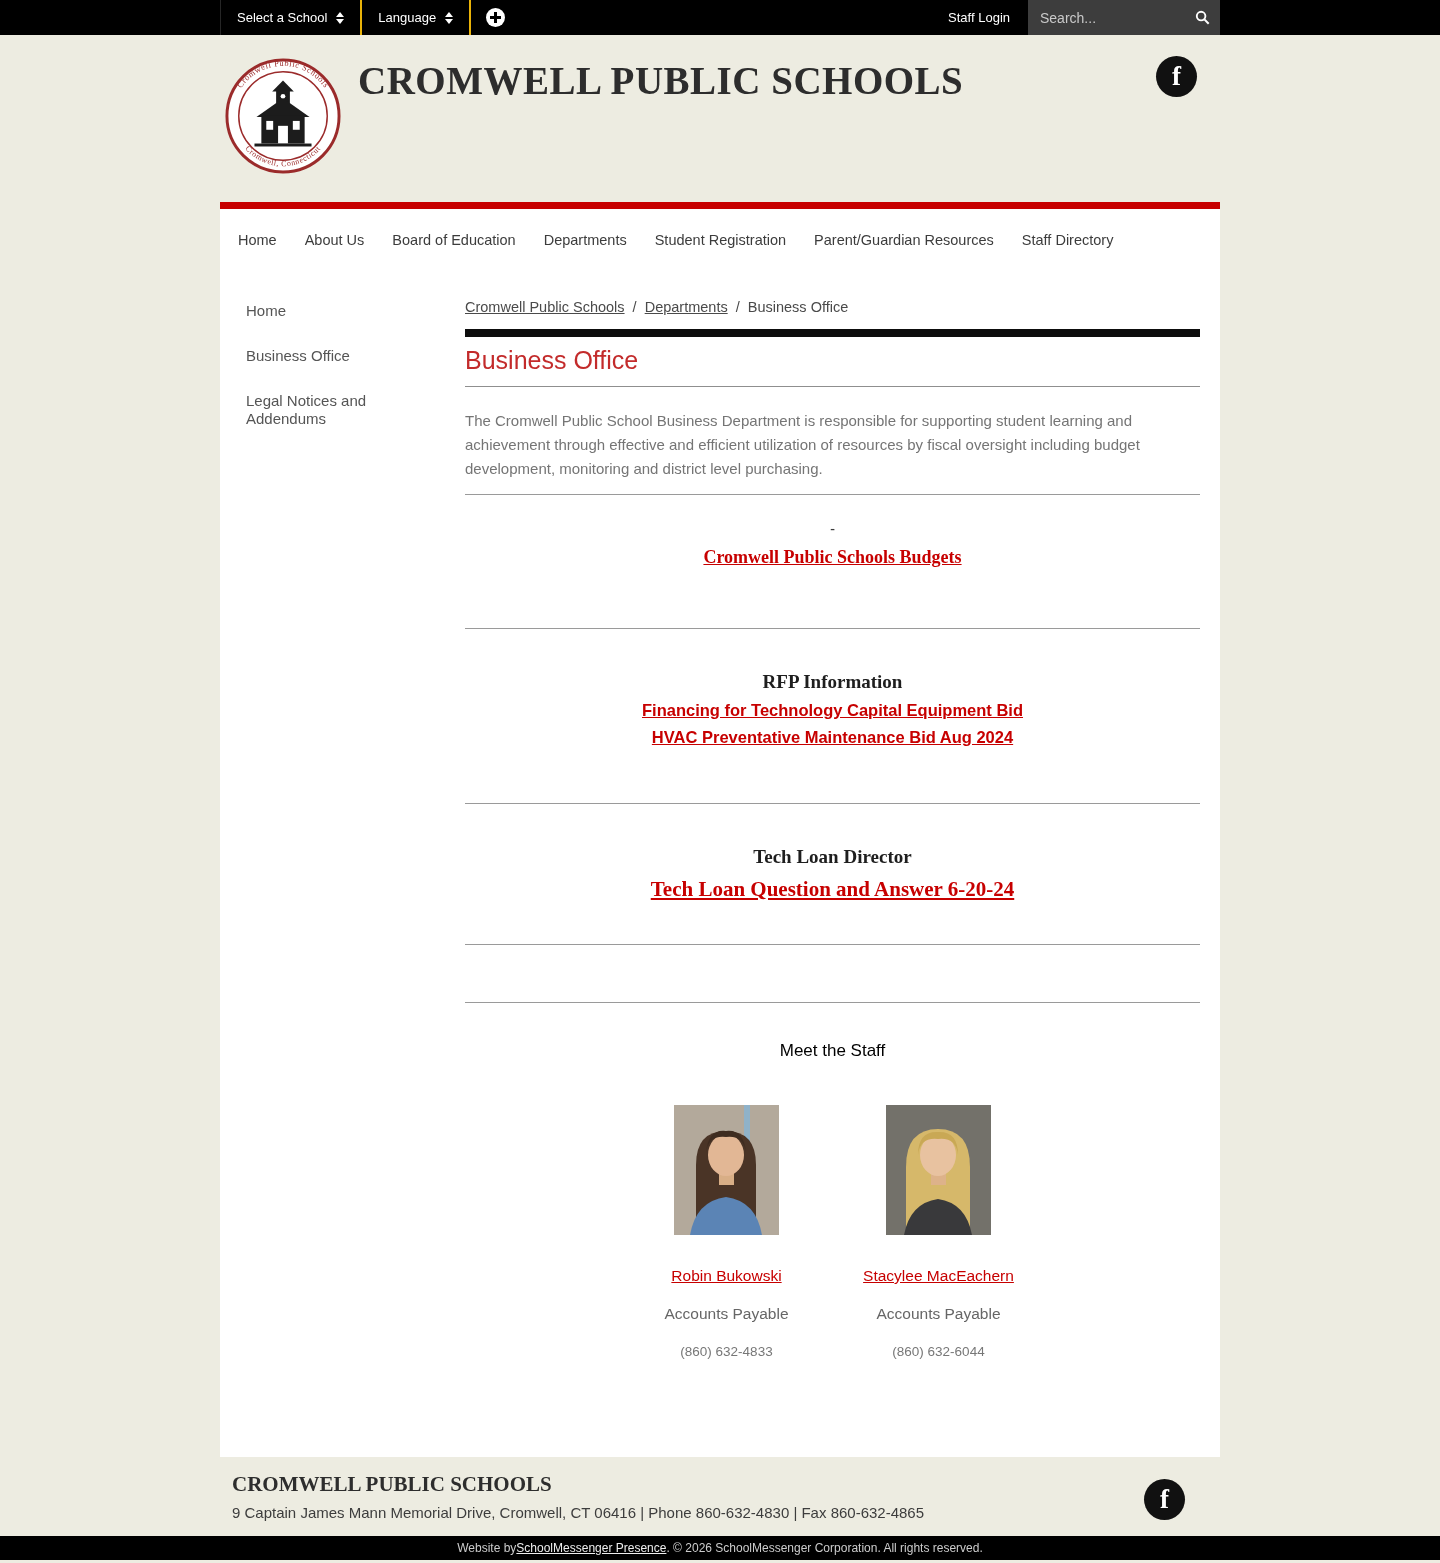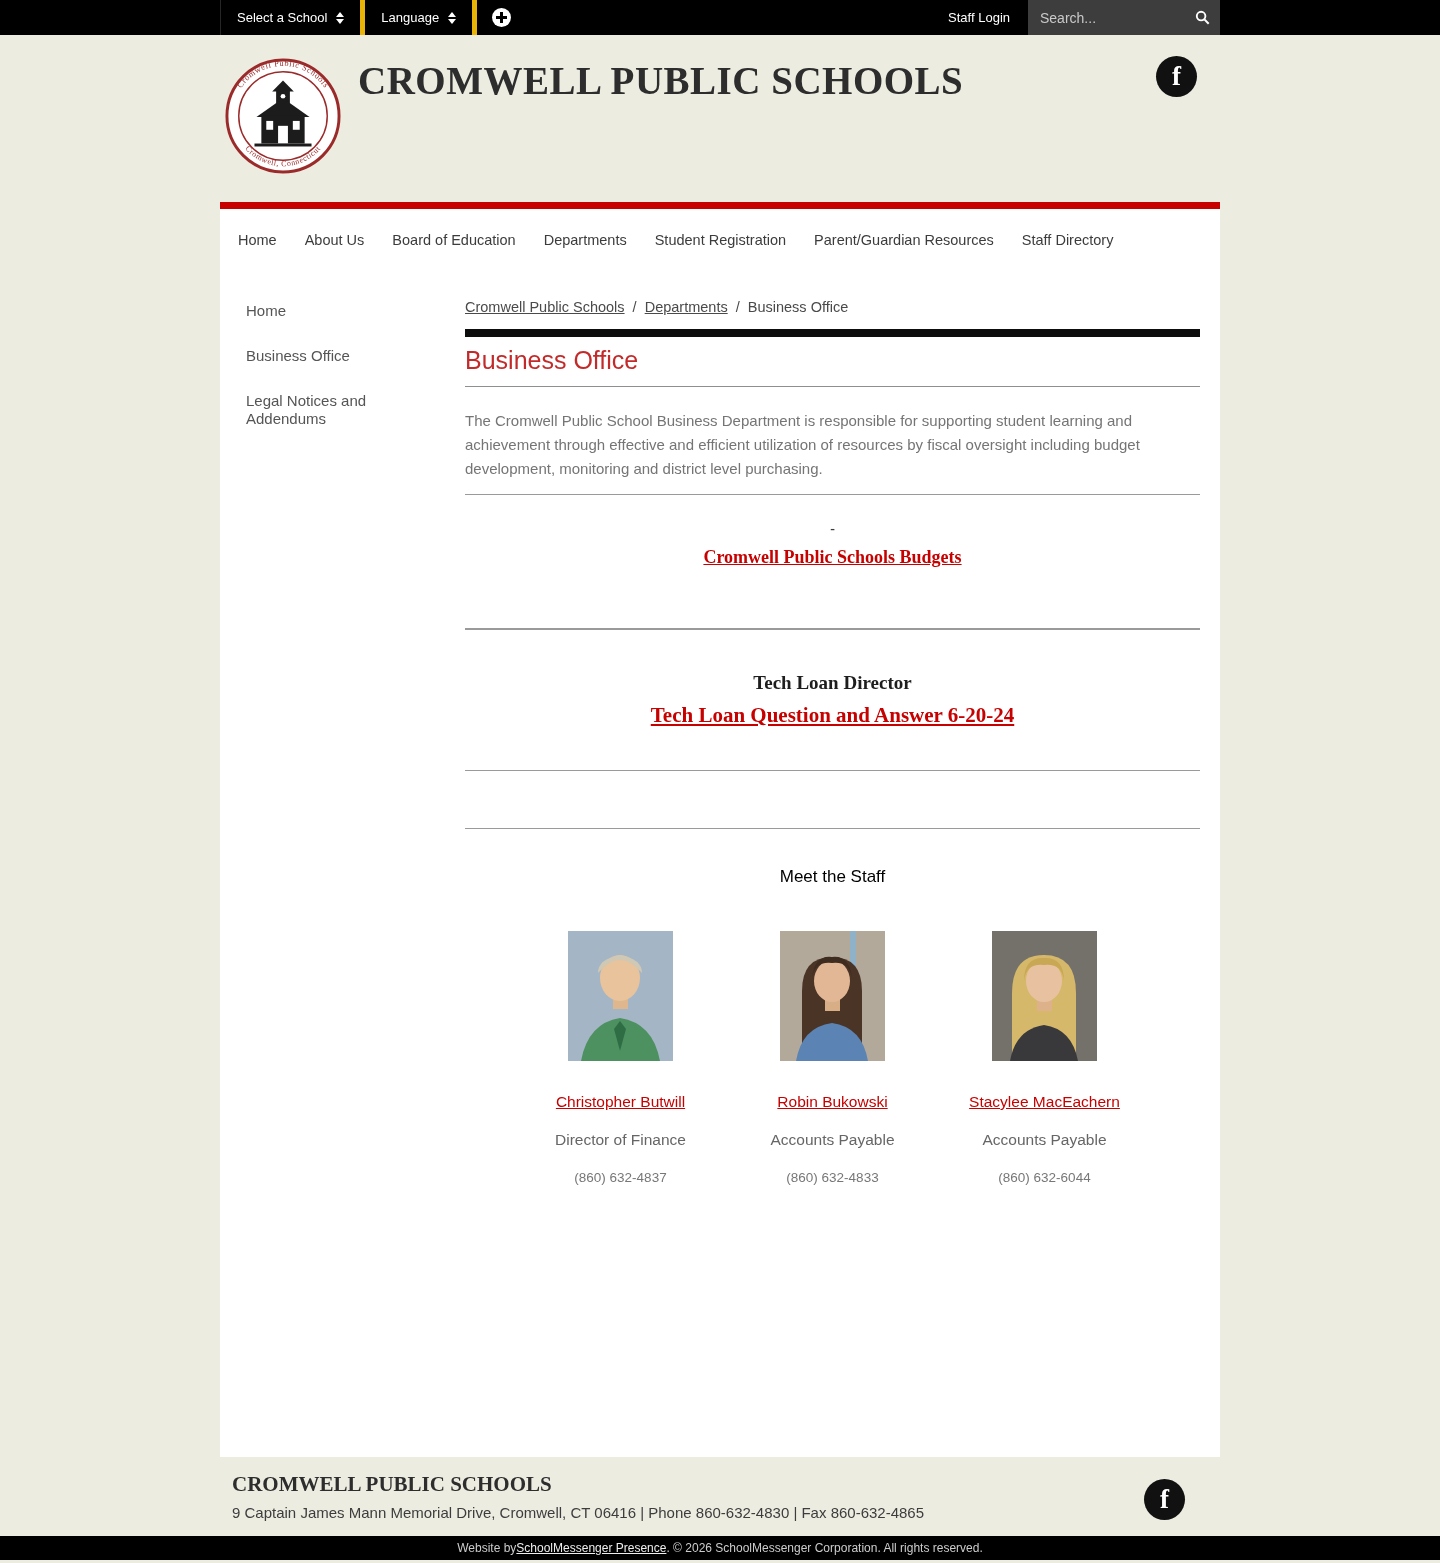--- a/index.html
+++ b/index.html
@@ -2,21 +2,21 @@
 <html><head>
 <meta charset="utf-8">
 <style>
   * { margin:0; padding:0; box-sizing:border-box; }
   body { background:#d8d7cc; font-family:"Liberation Sans", sans-serif; }
   .page { width:1440px; min-height:1563px; background:#edece1; margin:0 auto; position:relative; }
 
   
   .topbar { height:35px; background:#000; display:flex; align-items:stretch; color:#fff; font-size:13px; }
   .tb-left { display:flex; margin-left:220px; }
-  .tb-item { display:flex; align-items:center; padding:0 16px; border-right:5px solid #eab308; cursor:pointer; }
+  .tb-item { display:flex; align-items:center; padding:0 16px; border-right:2px solid #eab308; cursor:pointer; }
   .tb-item:first-child { border-left:1px solid #262626; }
   .sort-arrows { display:inline-flex; flex-direction:column; align-items:center; margin-left:9px; }
   .arr-up { width:0; height:0; border-left:4px solid transparent; border-right:4px solid transparent; border-bottom:5px solid #fff; margin-bottom:2px; }
   .arr-down { width:0; height:0; border-left:4px solid transparent; border-right:4px solid transparent; border-top:5px solid #fff; }
   .tb-plus { display:flex; align-items:center; padding:0 15px; cursor:pointer; }
   .plus-circle { width:19px; height:19px; background:#fff; border-radius:50%; position:relative; }
   .plus-circle::before { content:""; position:absolute; left:4px; right:4px; top:8px; height:3px; background:#000; }
   .plus-circle::after  { content:""; position:absolute; top:4px; bottom:4px; left:8px; width:3px; background:#000; }
   .tb-right { margin-left:auto; display:flex; align-items:stretch; margin-right:220px; }
   .staff-login { display:flex; align-items:center; padding:0 18px; color:#fff; cursor:pointer; text-decoration:none; }
@@ -193,48 +193,40 @@
 
       <hr class="rule">
 
       <div class="center">
         <div class="dash-line">-</div>
         <a class="budget-link">Cromwell Public Schools Budgets</a>
       </div>
 
       <hr class="rule">
 
+      <div class="center">
+        <div class="section-heading">RFP Information</div>
+        <a class="rfp-link">Financing for Technology Capital Equipment Bid</a><br>
+        <a class="rfp-link rfp-gap">HVAC Preventative Maintenance Bid Aug 2024</a>
+      </div>
 
       <hr class="rule">
 
       <div class="center">
         <div class="section-heading">Tech Loan Director</div>
         <a class="tech-link">Tech Loan Question and Answer 6-20-24</a>
       </div>
 
       <hr class="rule">
       <hr class="rule rule-gap">
 
       <div class="center meet-staff">Meet the Staff</div>
 
       <div class="staff-row">
 
-        <div class="staff-card">
-          <svg class="staff-photo" viewBox="0 0 105 130">
-            <rect width="105" height="130" fill="#a4b6c6"></rect>
-            <path d="M13,130 Q20,92 52,87 Q85,92 92,130 Z" fill="#4e9160"></path>
-            <rect x="45" y="62" width="15" height="16" fill="#dfb78f"></rect>
-            <ellipse cx="52" cy="47" rx="20" ry="23" fill="#e8c39c"></ellipse>
-            <path d="M30,42 Q52,16 74,42 Q74,28 52,24 Q30,28 30,42 Z" fill="#cfc8b5"></path>
-            <polygon points="52,90 46,98 52,120 58,98" fill="#2f6e45"></polygon>
-          </svg>
-          <a class="staff-name">Christopher Butwill</a>
-          <div class="staff-title">Director of Finance</div>
-          <div class="staff-phone">(860) 632-4837</div>
-        </div>
 
         <div class="staff-card">
           <svg class="staff-photo" viewBox="0 0 105 130">
             <rect width="105" height="130" fill="#b3a99b"></rect>
             <rect x="70" y="0" width="6" height="60" fill="#8fb2c9"></rect>
             <path d="M22,130 L22,60 Q22,26 52,26 Q82,26 82,60 L82,130 Z" fill="#4a3426"></path>
             <path d="M16,130 Q22,96 52,92 Q82,96 88,130 Z" fill="#5b84b5"></path>
             <rect x="45" y="66" width="15" height="14" fill="#d8ae86"></rect>
             <ellipse cx="52" cy="50" rx="18" ry="21" fill="#e2b795"></ellipse>
             <path d="M32,48 Q34,24 52,26 Q70,24 72,48 Q70,30 52,32 Q34,30 32,48 Z" fill="#3e2c20"></path>

